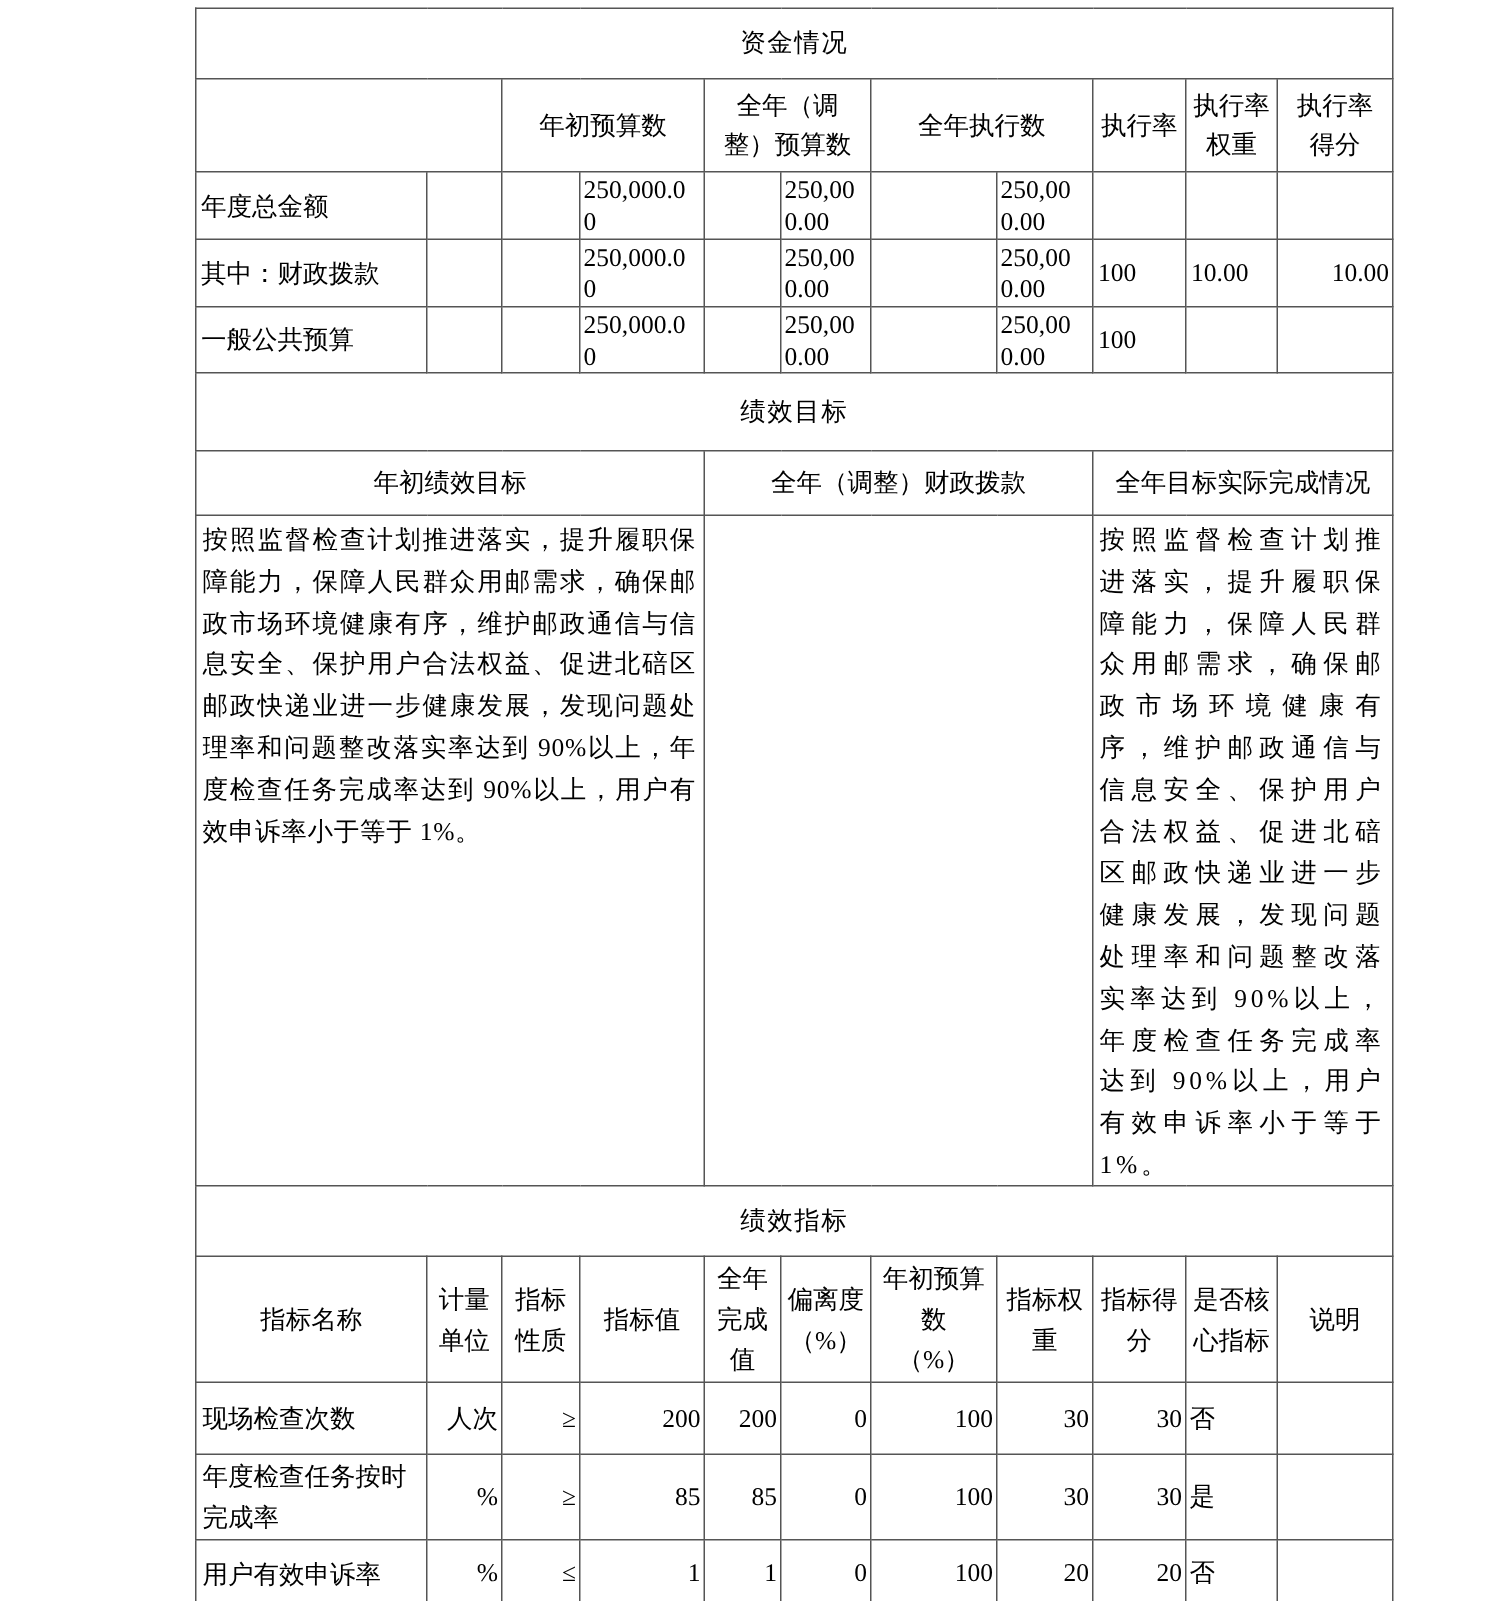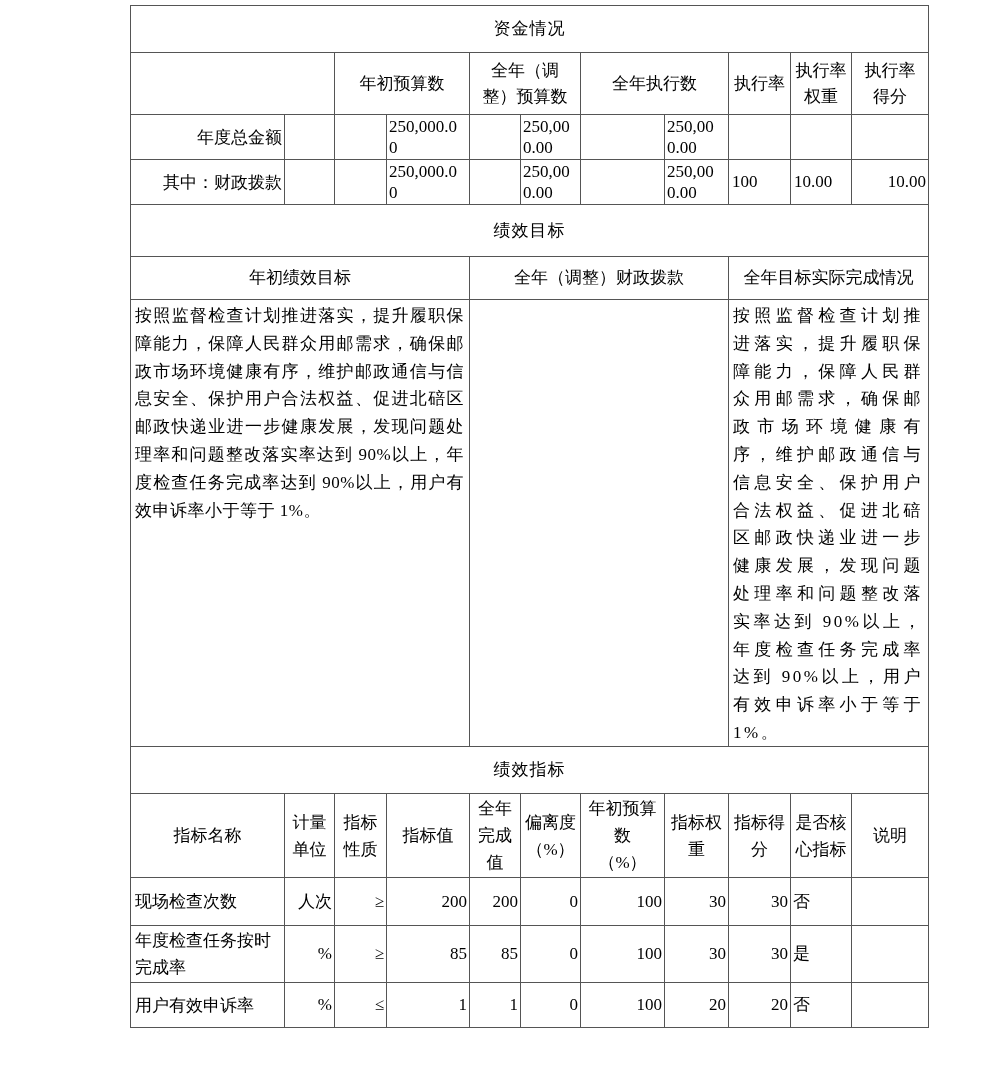--- a/index.html
+++ b/index.html
@@ -54,21 +54,21 @@
     text-align: center;
     white-space: pre-line;
     line-height: 26px;
   }
   td.ihdr {
     text-align: center;
     white-space: pre-line;
     line-height: 27px;
   }
   td.row-label {
-    text-align: right;
+    text-align: left;
     padding-left: 3px;
     line-height: 27px;
   }
   td.fval {
     text-align: left;
     word-break: break-all;
     line-height: 21px;
     vertical-align: middle;
   }
   td.fval.c4 { padding: 0 6px 0 2px; }
@@ -168,20 +168,33 @@
     <td></td>
     <td></td>
     <td class="fval c4">250,000.00</td>
     <td></td>
     <td class="fval c6">250,000.00</td>
     <td></td>
     <td class="fval c8">250,000.00</td>
     <td class="fnum">100</td>
     <td class="fnum">10.00</td>
     <td class="fnum-r">10.00</td>
+  </tr>
+  <tr class="r-frow3">
+    <td class="row-label">一般公共预算</td>
+    <td></td>
+    <td></td>
+    <td class="fval c4">250,000.00</td>
+    <td></td>
+    <td class="fval c6">250,000.00</td>
+    <td></td>
+    <td class="fval c8">250,000.00</td>
+    <td class="fnum">100</td>
+    <td class="fnum"></td>
+    <td class="fnum-r"></td>
   </tr>
 
   <tr class="r-sec2">
     <td colspan="11" class="section-title">绩效目标</td>
   </tr>
   <tr class="r-ghead">
     <td colspan="4" class="goal-hdr">年初绩效目标</td>
     <td colspan="4" class="goal-hdr">全年（调整）财政拨款</td>
     <td colspan="3" class="goal-hdr">全年目标实际完成情况</td>
   </tr>

